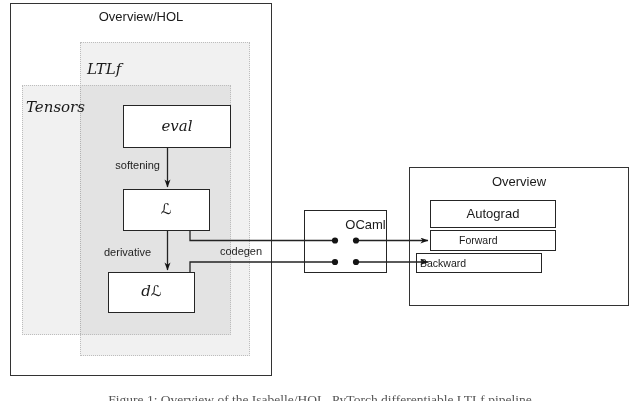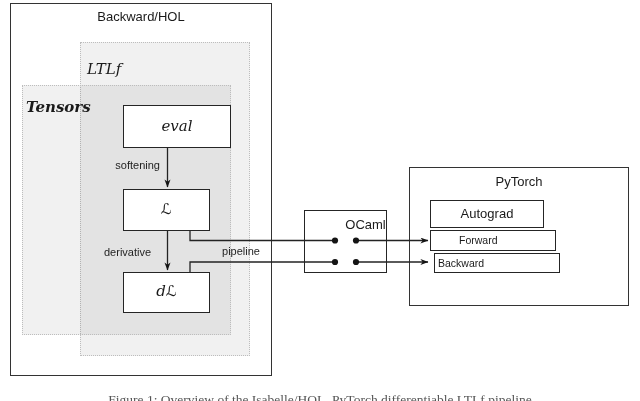--- a/index.html
+++ b/index.html
@@ -17,58 +17,58 @@
   .cell-text-center{font-size:13px;text-align:center;padding-top:5px;}
   .ellipsis{position:absolute;font-size:15px;font-weight:bold;letter-spacing:7px;color:#222;}
   .caption{position:absolute;left:0;right:0;top:392px;text-align:center;
            font-family:"Liberation Serif","DejaVu Serif",serif;font-size:13.5px;color:#555;}
   svg.overlay{position:absolute;left:0;top:0;z-index:6;pointer-events:none;}
 </style>
 </head>
 <body>
 
 <div class="frame" style="left:10px;top:3px;width:262px;height:373px;z-index:0;">
-  <div class="title-sans" style="top:5px;">Backward/HOL</div>
+  <div class="title-sans" style="top:5px;">Overview/HOL</div>
 </div>
 
 <div class="box-shade" style="left:80px;top:42px;width:170px;height:314px;z-index:1;">
   <div class="math" style="position:absolute;left:6px;top:17px;font-size:15px;font-weight:500;">LTLf</div>
 </div>
 
 <div class="box-shade" style="left:22px;top:85px;width:209px;height:250px;z-index:2;">
-  <div class="math" style="position:absolute;left:3px;top:12px;font-size:15px;font-weight:700;">Tensors</div>
+  <div class="math" style="position:absolute;left:3px;top:12px;font-size:15px;font-weight:400;">Tensors</div>
 </div>
 
 <div class="box-solid" style="left:123px;top:105px;width:108px;height:43px;z-index:3;">
   <div class="node-label math" style="top:11px;">eval</div>
 </div>
 
 <div class="box-solid" style="left:123px;top:189px;width:87px;height:42px;z-index:3;">
   <div class="node-label math" style="top:10px;">ℒ</div>
 </div>
 
-<div class="box-solid" style="left:123px;top:272px;width:87px;height:41px;z-index:3;padding-left:38px;">
+<div class="box-solid" style="left:108px;top:272px;width:87px;height:41px;z-index:3;padding-left:38px;">
   <div class="node-label math" style="top:9px;">dℒ</div>
 </div>
 
 <div class="edge-label" style="left:110px;width:50px;top:159px;text-align:right;z-index:5;">softening</div>
 <div class="edge-label" style="left:104px;width:56px;top:246px;z-index:5;">derivative</div>
-<div class="edge-label" style="left:216px;width:50px;top:245px;text-align:center;z-index:5;">pipeline</div>
+<div class="edge-label" style="left:216px;width:50px;top:245px;text-align:center;z-index:5;">codegen</div>
 
 <div class="box-solid" style="left:304px;top:210px;width:83px;height:63px;z-index:3;padding-left:20px;">
   <div class="title-sans" style="top:6px;">OCaml</div>
 </div>
 
 <div class="box-solid" style="left:409px;top:167px;width:220px;height:139px;border-color:#333;z-index:3;">
-  <div class="title-sans" style="top:6px;">PyTorch</div>
+  <div class="title-sans" style="top:6px;">Overview</div>
 </div>
 
-<div class="cell cell-text-center" style="left:430px;top:200px;width:114px;height:28px;z-index:4;">Autograd</div>
+<div class="cell cell-text-center" style="left:430px;top:200px;width:126px;height:28px;z-index:4;">Autograd</div>
 <div class="cell cell-text-left" style="left:430px;top:230px;width:126px;height:21px;z-index:4;padding-left:28px;">Forward</div>
-<div class="cell cell-text-left" style="left:434px;top:253px;width:126px;height:20px;z-index:4;">Backward</div>
+<div class="cell cell-text-left" style="left:416px;top:253px;width:126px;height:20px;z-index:4;">Backward</div>
 
 <div class="ellipsis" style="left:578px;top:228px;">· · ·</div>
 
 <svg class="overlay" width="640" height="401" viewBox="0 0 640 401">
   <defs>
     <marker id="arr" markerWidth="10" markerHeight="8" refX="7.6" refY="3" orient="auto" markerUnits="userSpaceOnUse">
       <path d="M0,0 L8,3 L0,6 L2.3,3 Z" fill="#141414"></path>
     </marker>
   </defs>
 

